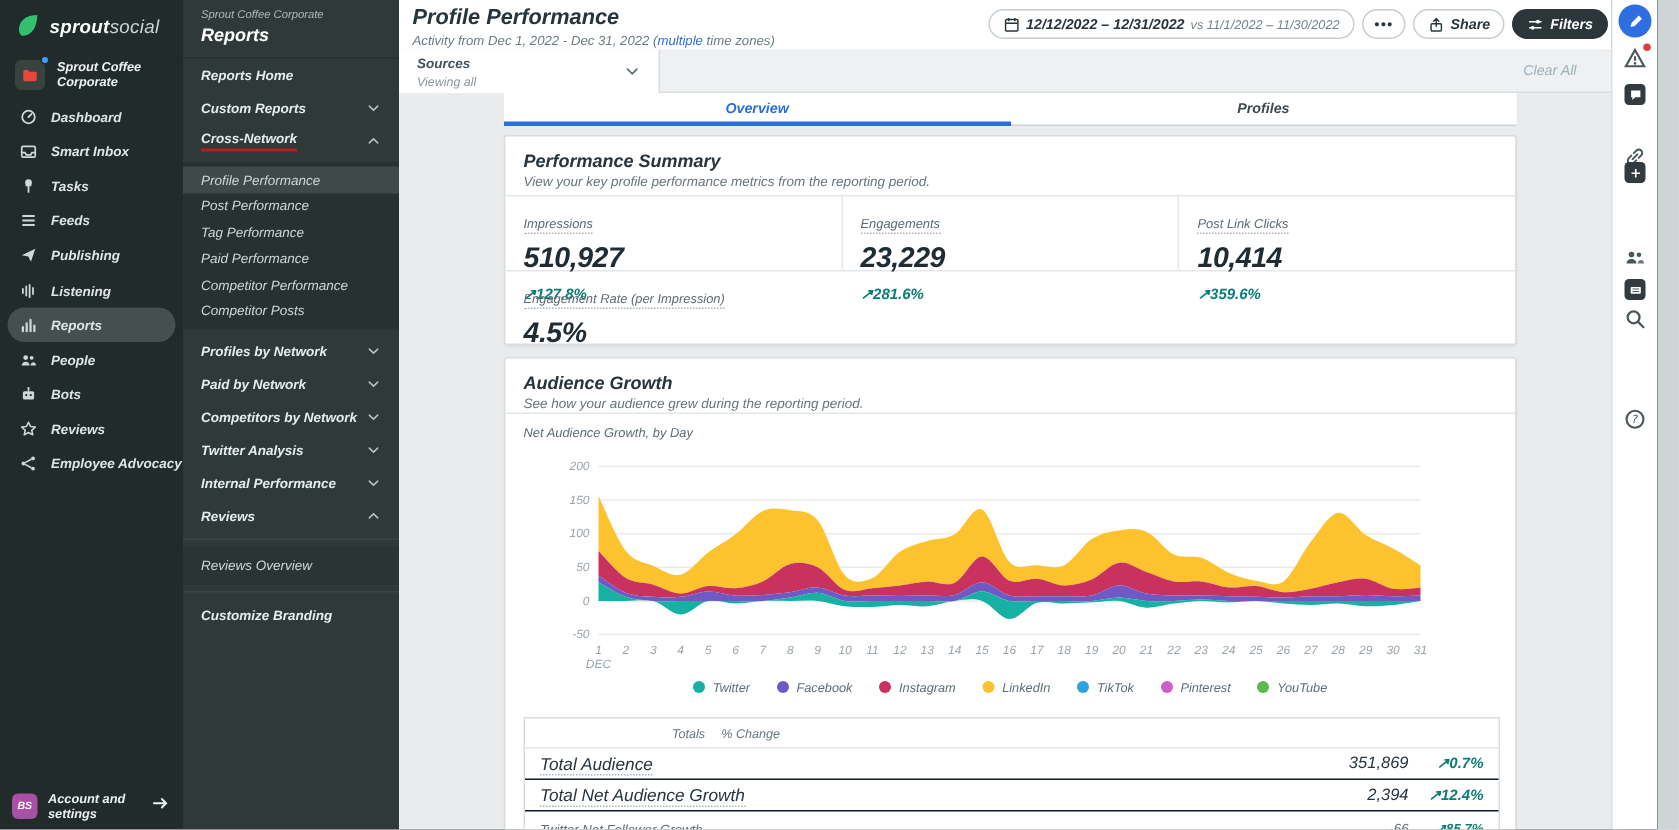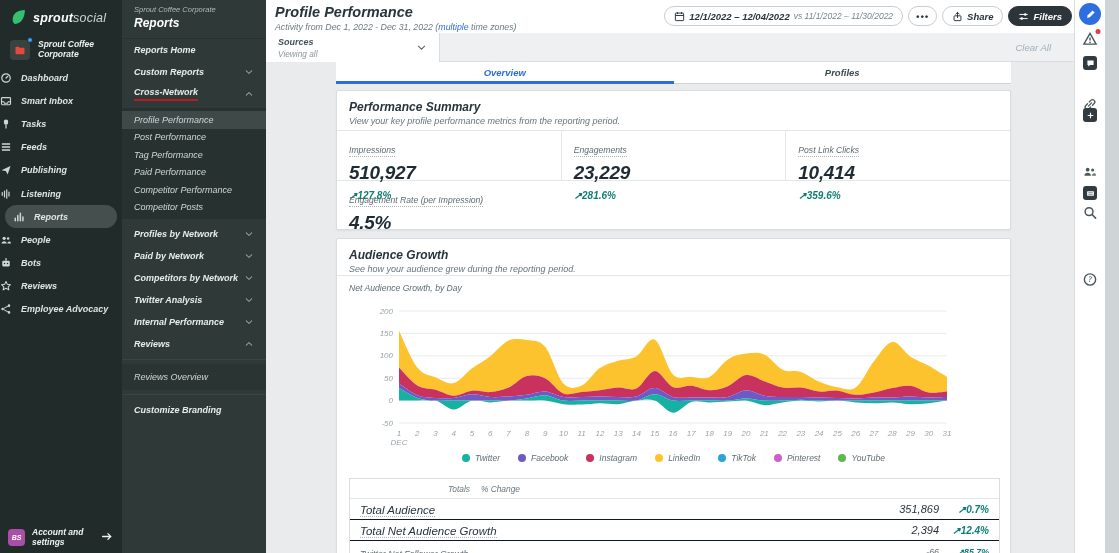--- a/index.html
+++ b/index.html
@@ -12,21 +12,21 @@
   .logo-row svg{width:17px;height:17px;}
   .logo-word{font-size:12.5px;color:#fff;font-weight:700;letter-spacing:.2px;}
   .logo-word .lt{font-weight:400;color:#cdd5d4;}
   .workspace-row{display:flex;align-items:center;gap:8px;padding:14px 0 0 10px;}
   .ws-badge{position:relative;width:20px;height:20px;border-radius:4px;background:#38423f;
             display:flex;align-items:center;justify-content:center;}
   .ws-badge .dot{position:absolute;top:-3px;right:-3px;width:6px;height:6px;border-radius:50%;
                  background:#3ba0ff;border:1px solid #212b2a;}
   .ws-label{font-size:8.5px;font-weight:700;color:#eef2f2;line-height:1.15;width:80px;}
   .app-nav{position:absolute;left:0;top:66px;width:122px;}
-  .app-nav-item{position:relative;display:flex;align-items:center;gap:9px;height:23.2px;
+  .app-nav-item{position:relative;display:flex;align-items:center;gap:9px;height:23.2px;padding-left:13px;
                 color:#dfe5e4;font-size:9px;font-weight:700;cursor:pointer;}
   .app-nav-item svg{width:12px;height:12px;flex:0 0 auto;color:#cfd8d7;}
   .app-nav-item.active{background:#454f4e;border-radius:12px;margin:0 5px;padding-left:8px;}
   .account-row{position:absolute;left:0;bottom:6px;width:122px;display:flex;align-items:center;gap:7px;padding-left:8px;}
   .acct-avatar{width:17px;height:17px;border-radius:4px;background:#a94fa5;color:#fff;font-size:7px;
                font-weight:700;display:flex;align-items:center;justify-content:center;}
   .acct-label{font-size:8.5px;font-weight:700;color:#eef2f2;width:62px;line-height:1.1;}
   .acct-arrow svg{width:13px;height:13px;color:#eef2f2;}
   
   .rep-sidebar{position:absolute;left:122px;top:0;width:144px;height:553px;background:#2e3938;}
@@ -312,21 +312,21 @@
   <div class="main">
     <div class="main-head">
       <div class="page-title">Profile Performance</div>
       <div class="page-sub"><span>Activity from Dec 1, 2022 - Dec 31, 2022 (</span><span class="lnk">multiple</span><span> time zones)</span></div>
       <div class="head-controls">
         <div class="btn">
           <svg viewBox="0 0 16 16">
               <rect x="2" y="3" width="12" height="11" rx="1" fill="none" stroke="currentColor" stroke-width="1.4"></rect>
               <path d="M2 6.5h12M5 1.5v3M11 1.5v3" stroke="currentColor" stroke-width="1.4" fill="none"></path>
             </svg>
-          <span>12/1/2022 – 12/04/2022</span>
+          <span>12/12/2022 – 12/31/2022</span>
           <span class="vs">vs 11/1/2022 – 11/30/2022</span>
         </div>
         <div class="btn dots">•••</div>
         <div class="btn">
           <svg viewBox="0 0 16 16">
               <rect x="3" y="7" width="10" height="7" rx="1" fill="none" stroke="currentColor" stroke-width="1.4"></rect>
               <path d="M8 9.5V2M5.5 4.5L8 2l2.5 2.5" stroke="currentColor" stroke-width="1.4" fill="none" stroke-linecap="round"></path>
             </svg>
           <span>Share</span>
         </div>

